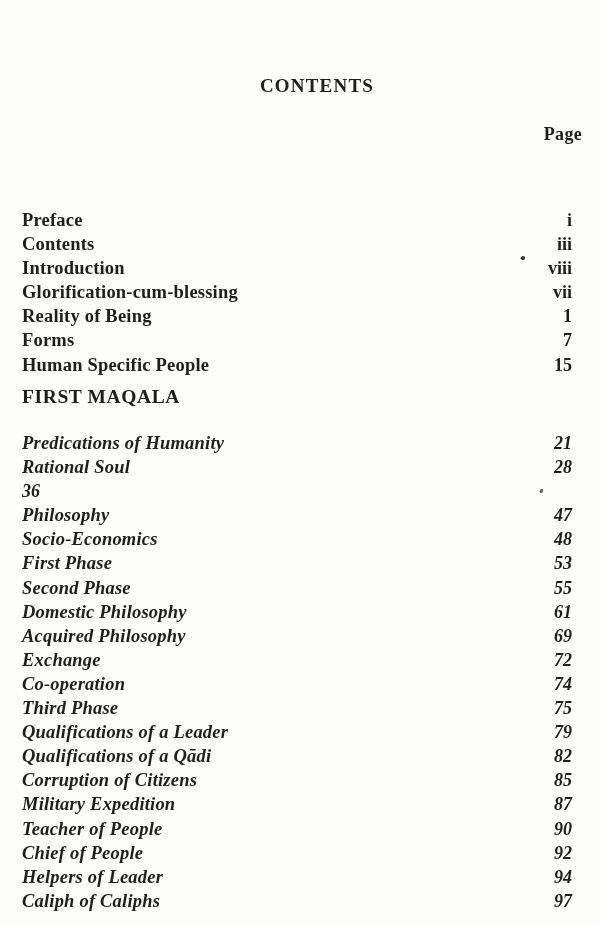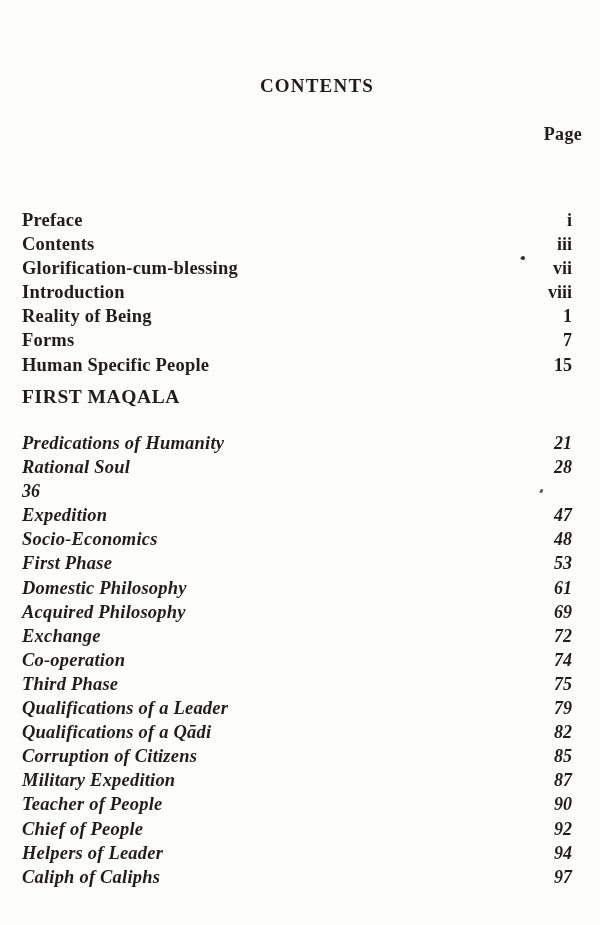--- a/index.html
+++ b/index.html
@@ -87,28 +87,28 @@
 <div class="toc-list" id="front-list">
     <div class="toc-row">
       <span class="toc-label">Preface</span>
       <span class="toc-page">i</span>
     </div>
     <div class="toc-row">
       <span class="toc-label">Contents</span>
       <span class="toc-page">iii</span>
     </div>
     <div class="toc-row">
+      <span class="toc-label">Introduction</span>
+      <span class="toc-page">viii</span>
+    </div>
+    <div class="toc-row">
       <span class="toc-label">Glorification-cum-blessing</span>
       <span class="toc-page">vii</span>
     </div>
     <div class="toc-row">
-      <span class="toc-label">Introduction</span>
-      <span class="toc-page">viii</span>
-    </div>
-    <div class="toc-row">
       <span class="toc-label">Reality of Being</span>
       <span class="toc-page">1</span>
     </div>
     <div class="toc-row">
       <span class="toc-label">Forms</span>
       <span class="toc-page">7</span>
     </div>
     <div class="toc-row">
       <span class="toc-label">Human Specific People</span>
       <span class="toc-page">15</span>
@@ -123,32 +123,36 @@
       <span class="toc-page">21</span>
     </div>
     <div class="toc-row">
       <span class="toc-label">Rational Soul</span>
       <span class="toc-page">28</span>
     </div>
     <div class="toc-row">
       <span class="toc-page">36</span>
     </div>
     <div class="toc-row">
-      <span class="toc-label">Expedition</span>
+      <span class="toc-label">Philosophy</span>
       <span class="toc-page">47</span>
     </div>
     <div class="toc-row">
       <span class="toc-label">Socio-Economics</span>
       <span class="toc-page">48</span>
     </div>
     <div class="toc-row">
       <span class="toc-label">First Phase</span>
       <span class="toc-page">53</span>
     </div>
     <div class="toc-row">
+      <span class="toc-label">Second Phase</span>
+      <span class="toc-page">55</span>
+    </div>
+    <div class="toc-row">
       <span class="toc-label">Domestic Philosophy</span>
       <span class="toc-page">61</span>
     </div>
     <div class="toc-row">
       <span class="toc-label">Acquired Philosophy</span>
       <span class="toc-page">69</span>
     </div>
     <div class="toc-row">
       <span class="toc-label">Exchange</span>
       <span class="toc-page">72</span>

